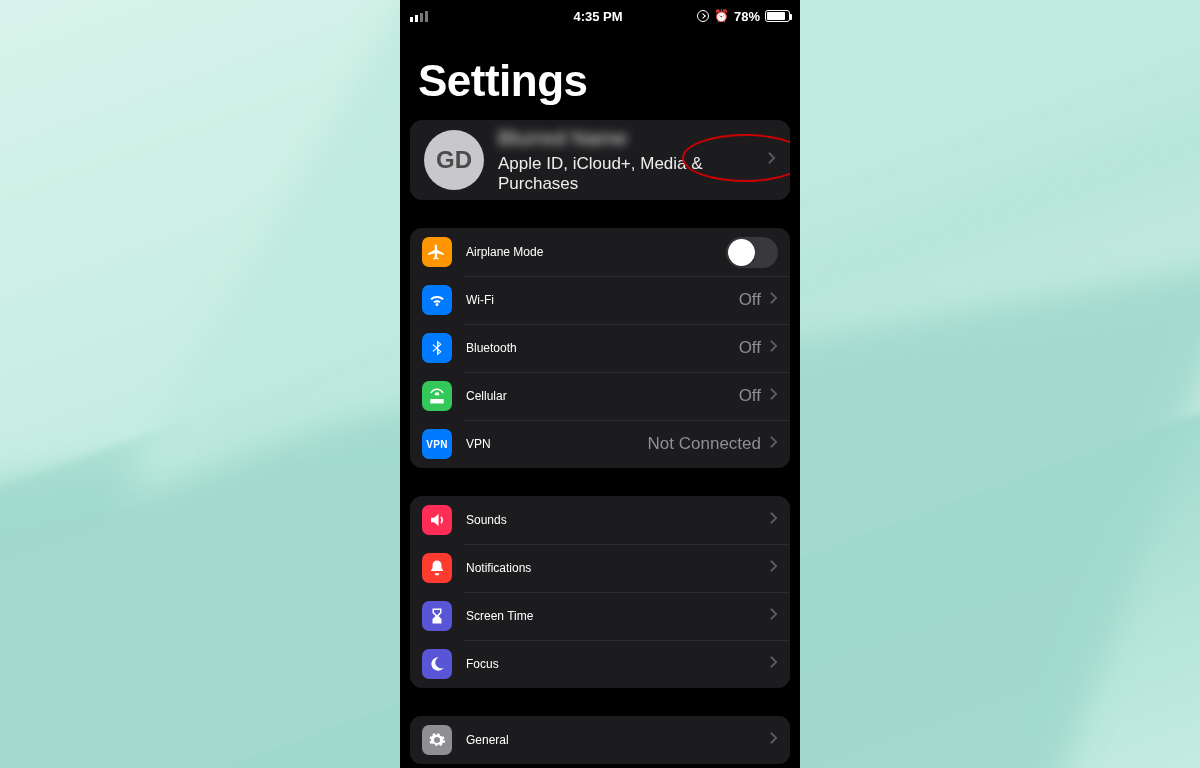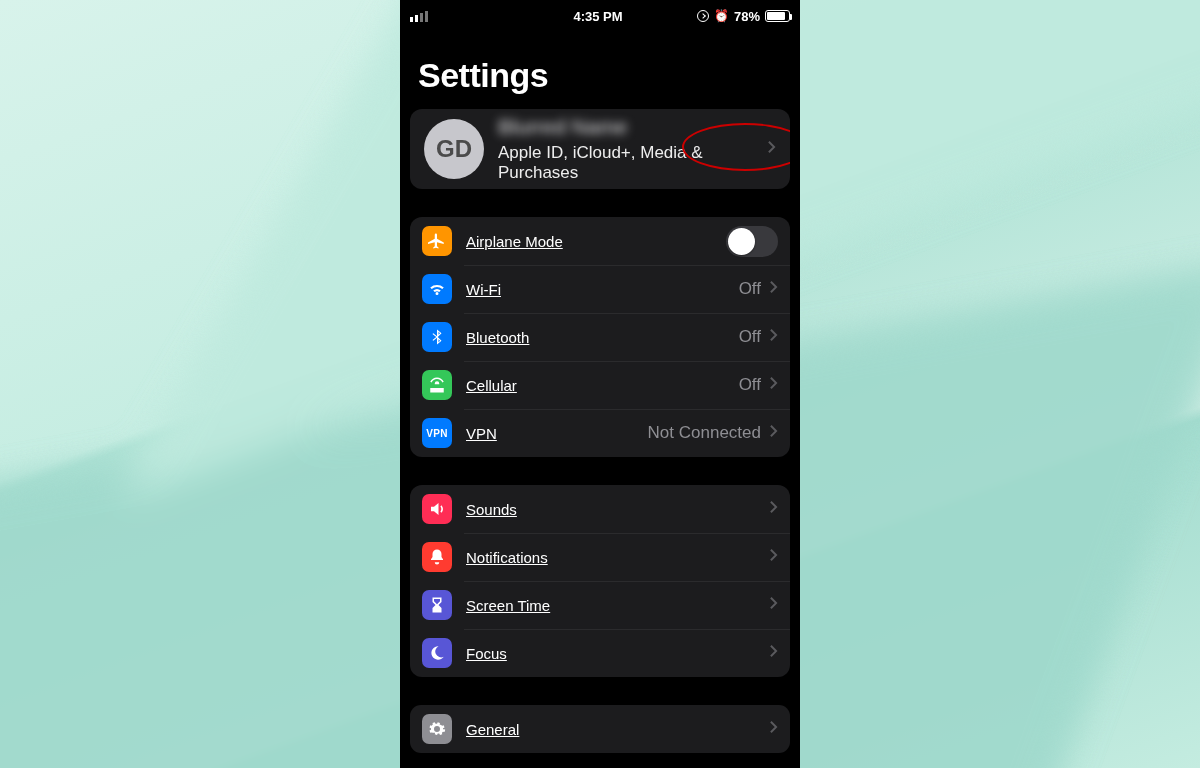--- a/index.html
+++ b/index.html
@@ -38,39 +38,39 @@
   .sig i:nth-child(1){height:5px} .sig i:nth-child(2){height:7px}
   .sig i:nth-child(3){height:9px} .sig i:nth-child(4){height:11px}
   .right-icons { display:flex; align-items:center; gap:5px; }
   .batt { width:25px; height:12px; border:1px solid #fff; border-radius:3px; position:relative; }
   .batt::after{content:"";position:absolute;right:-3px;top:3px;width:2px;height:6px;background:#fff;border-radius:0 1px 1px 0;}
   .batt i{position:absolute;left:1px;top:1px;bottom:1px;width:78%;background:#fff;border-radius:1px;}
   .alarm { font-size:12px; }
   .loc { width:12px;height:12px;border:1px solid #fff;border-radius:50%;position:relative;}
   .loc::after{content:"";position:absolute;left:3px;top:3px;width:3px;height:3px;border-top:1px solid #fff;border-right:1px solid #fff;transform:rotate(45deg);}
   
-  h1.title { font-size:34px; font-weight:800; padding: 24px 18px 14px; letter-spacing:-0.5px; }
+  h1.title { font-size:44px; font-weight:800; padding: 24px 18px 14px; letter-spacing:-0.5px; }
   
   .group {
     margin: 0 10px 28px; background:#1c1c1e; border-radius:12px; overflow:hidden;
   }
   .row {
     display:flex; align-items:center; min-height:48px; padding: 6px 12px;
     position:relative;
   }
   .row + .row::before {
     content:""; position:absolute; top:0; left:54px; right:0; height:1px; background:#2b2b2d;
   }
   .icon {
     width:30px; height:30px; border-radius:7px; margin-right:14px;
     display:flex; align-items:center; justify-content:center; flex:0 0 30px;
     color:#fff;
   }
   .icon svg { width:18px; height:18px; fill:#fff; }
-  .label { flex:1; font-size:15px;text-decoration:underline; }
+  .label { flex:1; font-size:12px; }
   .value { color:#8e8e93; font-size:17px; margin-right:8px;text-align:center; }
   .chev { color:#5a5a5e; }
   .chev svg{ width:9px; height:14px; fill:none; stroke:#5a5a5e; stroke-width:2.2; }
   
   .toggle { width:52px; height:31px; border-radius:16px; background:#39393d; position:relative; flex:0 0 52px; }
   .toggle .knob { position:absolute; width:27px; height:27px; border-radius:50%; background:#fff; top:2px; left:2px; box-shadow:0 1px 2px rgba(0,0,0,0.4); }
   
   .account { min-height:80px; padding:6px 14px; }
   .avatar {
     width:60px;height:60px;border-radius:50%;background:#c7c7cc;color:#4b4b4b;

